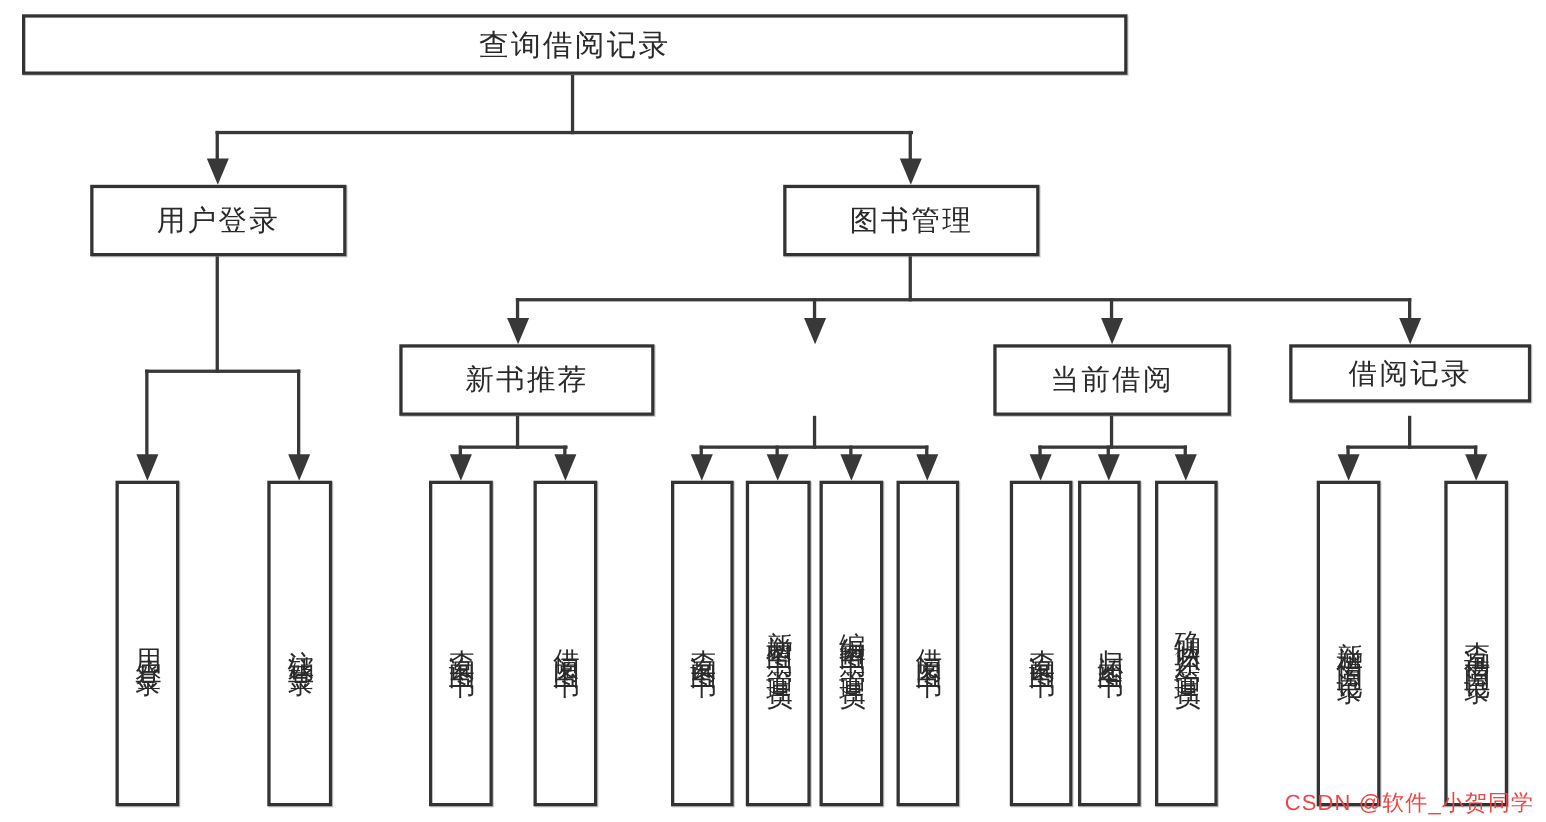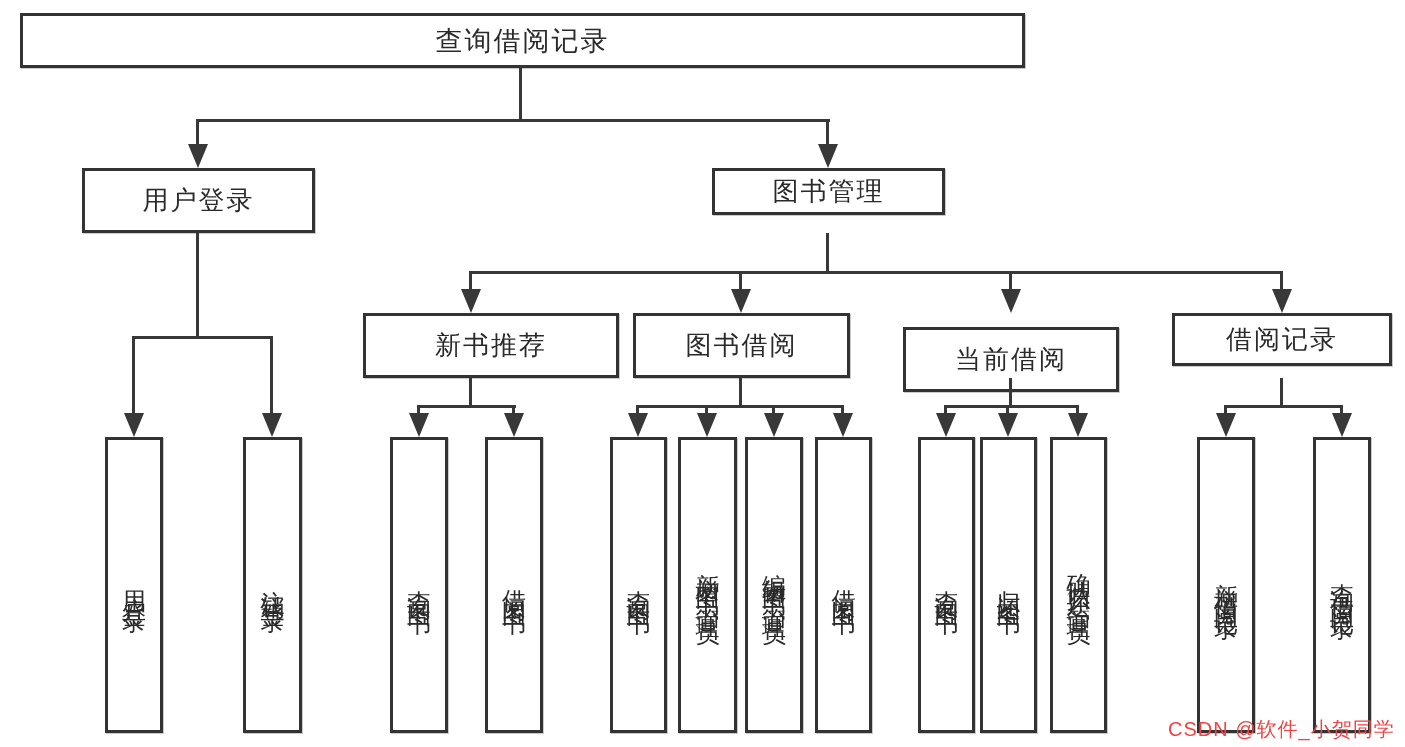--- a/index.html
+++ b/index.html
@@ -60,21 +60,21 @@
   <div class="vl" style="left:519px;top:68px;height:54px;"></div>
   <div class="hl" style="left:196px;top:119px;width:634px;"></div>
   <div class="vl" style="left:196px;top:119px;height:28px;"></div>
   <div class="ah" style="left:188px;top:144px;"></div>
   <div class="vl" style="left:826px;top:119px;height:28px;"></div>
   <div class="ah" style="left:818px;top:144px;"></div>
 
   <div class="box" style="left:82px;top:168px;width:233px;height:65px;">
     <span>用户登录</span>
   </div>
-  <div class="box" style="left:712px;top:168px;width:233px;height:47px;">
+  <div class="box" style="left:712px;top:168px;width:233px;height:65px;">
     <span>图书管理</span>
   </div>
 
   <div class="vl" style="left:196px;top:233px;height:106px;"></div>
   <div class="hl" style="left:132px;top:336px;width:141px;"></div>
   <div class="vl" style="left:132px;top:336px;height:79px;"></div>
   <div class="ah" style="left:124px;top:413px;"></div>
   <div class="vl" style="left:270px;top:336px;height:79px;"></div>
   <div class="ah" style="left:262px;top:413px;"></div>
 
@@ -82,27 +82,24 @@
   <div class="hl" style="left:469px;top:271px;width:814px;"></div>
   <div class="vl" style="left:469px;top:271px;height:20px;"></div>
   <div class="ah" style="left:461px;top:289px;"></div>
   <div class="vl" style="left:739px;top:271px;height:20px;"></div>
   <div class="ah" style="left:731px;top:289px;"></div>
   <div class="vl" style="left:1009px;top:271px;height:20px;"></div>
   <div class="ah" style="left:1001px;top:289px;"></div>
   <div class="vl" style="left:1280px;top:271px;height:20px;"></div>
   <div class="ah" style="left:1272px;top:289px;"></div>
 
-  <div class="box" style="left:363px;top:313px;width:256px;height:65px;">
+  <div class="box" style="left:363px;top:313px;width:232px;height:65px;">
     <span>新书推荐</span>
   </div>
-  <div class="box" style="left:633px;top:313px;width:217px;height:65px;">
-    <span>图书借阅</span>
-  </div>
-  <div class="box" style="left:903px;top:313px;width:216px;height:65px;margin-top:14px;">
+  <div class="box" style="left:903px;top:313px;width:216px;height:65px;">
     <span>当前借阅</span>
   </div>
   <div class="box" style="left:1172px;top:313px;width:220px;height:53px;">
     <span>借阅记录</span>
   </div>
 
   <div class="vl" style="left:469px;top:378px;height:30px;"></div>
   <div class="hl" style="left:417px;top:405px;width:99px;"></div>
   <div class="vl" style="left:417px;top:405px;height:10px;"></div>
   <div class="ah" style="left:409px;top:413px;"></div>

